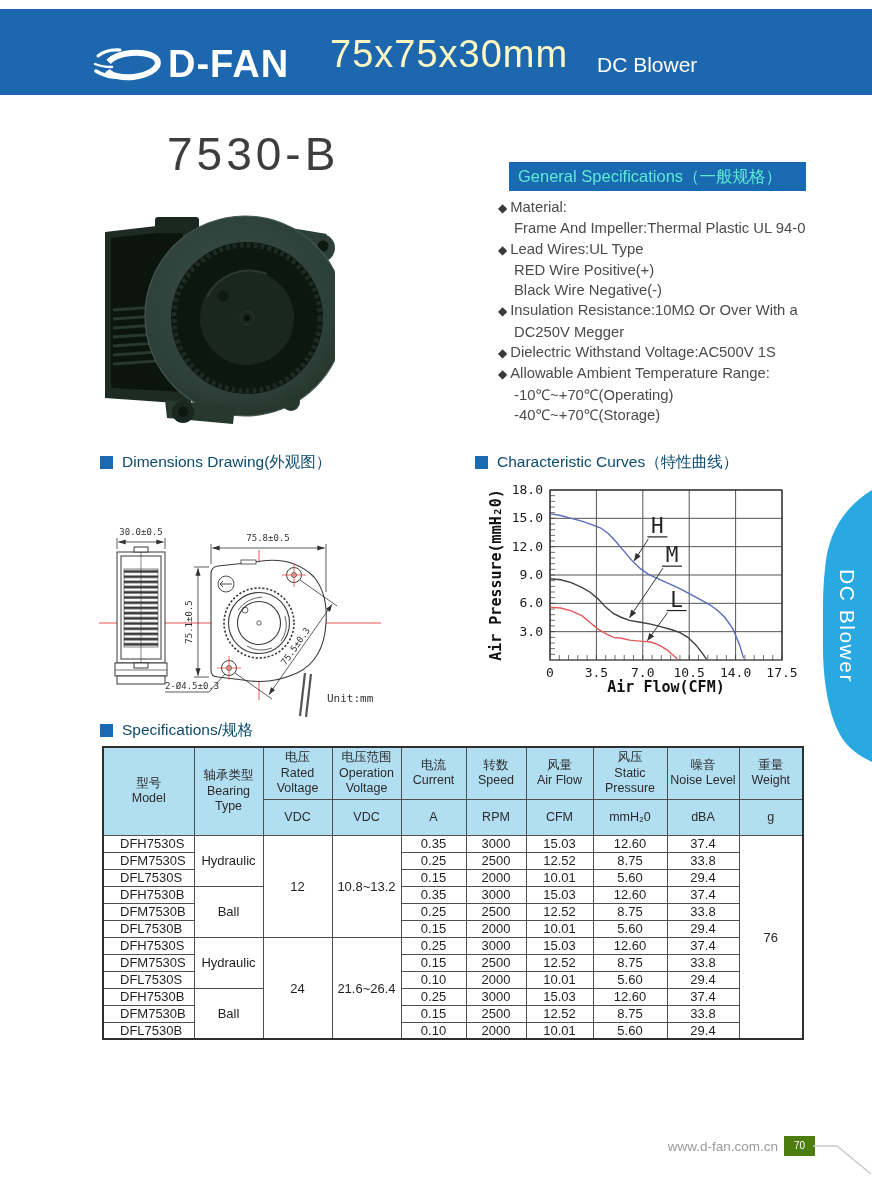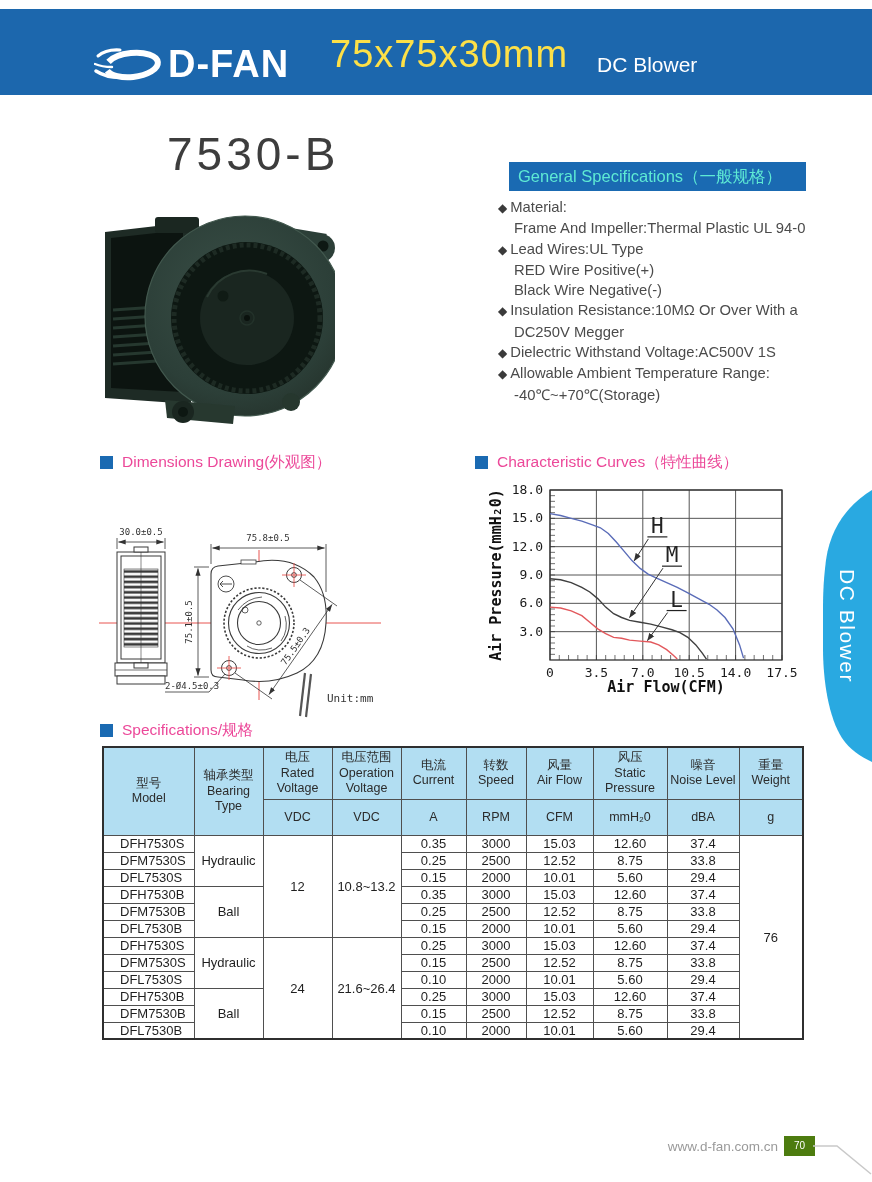--- a/index.html
+++ b/index.html
@@ -10,38 +10,38 @@
   }
   *{box-sizing:border-box;}
   body{margin:0;background:#ffffff;}
   .page{position:relative;width:872px;height:1182px;background:#fff;overflow:hidden;
         font-family:"Liberation Sans",sans-serif;color:#222;}
 
   
   .topbar{position:absolute;left:0;top:9px;width:872px;height:86px;background:var(--header-blue);}
   .brand{position:absolute;left:94px;top:34px;display:flex;align-items:center;}
   .brand-name{color:#fff;font-size:38px;font-weight:bold;letter-spacing:1px;margin-left:4px;}
-  .size-title{position:absolute;left:330px;top:24px;color:#fde047;font-size:38px;font-weight:500;letter-spacing:1px;}
+  .size-title{position:absolute;left:330px;top:24px;color:#fef9c3;font-size:38px;font-weight:500;letter-spacing:1px;}
   .type-title{position:absolute;left:597px;top:44px;color:#fff;font-size:21px;}
 
   
   .model-title{position:absolute;left:167px;top:127px;margin:0;font-size:46px;font-weight:500;
                color:#3d3d3d;letter-spacing:4px;}
   .photo{position:absolute;left:95px;top:192px;}
 
   
   .gs-bar{position:absolute;left:509px;top:162px;width:297px;height:29px;background:var(--section-blue);
           color:#5eead4;font-size:16.5px;line-height:29px;padding-left:9px;}
   .gs-list{position:absolute;left:498px;top:197px;width:330px;font-size:14.8px;color:#4b4b4b;}
   .gs-item{line-height:20.3px;white-space:nowrap;}
   .gs-item.cont{padding-left:16px;}
   .diamond{margin-right:3px;font-size:12px;color:#3a3a3a;}
 
   
-  .section-h{position:absolute;font-size:15.5px;color:#ec4899;display:flex;align-items:center;gap:9px;}
+  .section-h{position:absolute;font-size:15.5px;color:#0c4a6e;display:flex;align-items:center;gap:9px;}
   .sq{width:13px;height:13px;background:var(--section-blue);flex:0 0 13px;}
   .dim-h{left:100px;top:452px;}
   .curve-h{left:475px;top:452px;}
   .spec-h{left:100px;top:720px;}
 
   .dim-wrap{position:absolute;left:95px;top:486px;margin-top:36px;}
   .chart-wrap{position:absolute;left:488px;top:470px;}
   .dimtxt{font-family:"DejaVu Sans Mono",monospace;font-size:9px;fill:#333;}
   .dimunit{font-family:"DejaVu Sans Mono",monospace;font-size:11px;fill:#333;}
   .ctick{font-family:"DejaVu Sans Mono",monospace;font-size:13px;fill:#1a1a1a;}
@@ -138,20 +138,21 @@
   <div class="gs-list" id="gs-list">
       <div class="gs-item"><span class="diamond">◆</span><span>Material:</span></div>
       <div class="gs-item cont"><span>Frame And Impeller:Thermal Plastic UL 94-0</span></div>
       <div class="gs-item"><span class="diamond">◆</span><span>Lead Wires:UL Type</span></div>
       <div class="gs-item cont"><span>RED Wire Positive(+)</span></div>
       <div class="gs-item cont"><span>Black Wire Negative(-)</span></div>
       <div class="gs-item"><span class="diamond">◆</span><span>Insulation Resistance:10MΩ Or Over With a</span></div>
       <div class="gs-item cont"><span>DC250V Megger</span></div>
       <div class="gs-item"><span class="diamond">◆</span><span>Dielectric Withstand Voltage:AC500V 1S</span></div>
       <div class="gs-item"><span class="diamond">◆</span><span>Allowable Ambient Temperature Range:</span></div>
+      <div class="gs-item cont"><span>-10℃~+70℃(Operating)</span></div>
       <div class="gs-item cont"><span>-40℃~+70℃(Storage)</span></div>
     </div>
 
   <div class="section-h dim-h">
     <span class="sq"></span>
     <span>Dimensions Drawing(外观图）</span>
   </div>
   <div class="section-h curve-h">
     <span class="sq"></span>
     <span>Characteristic Curves（特性曲线）</span>

